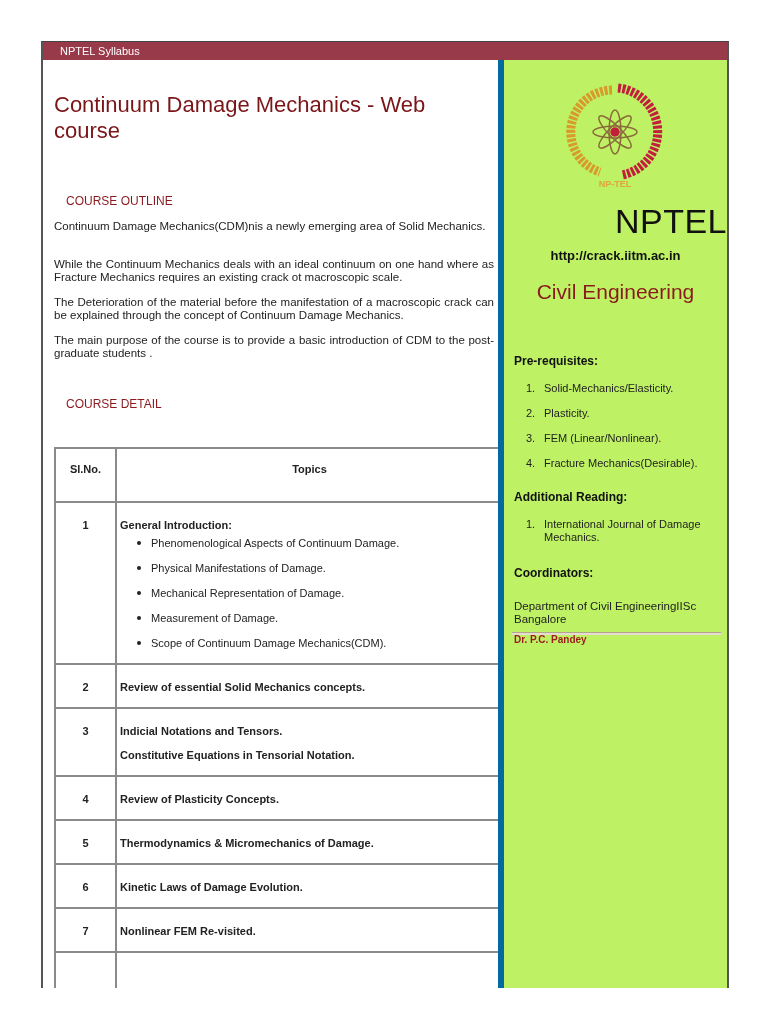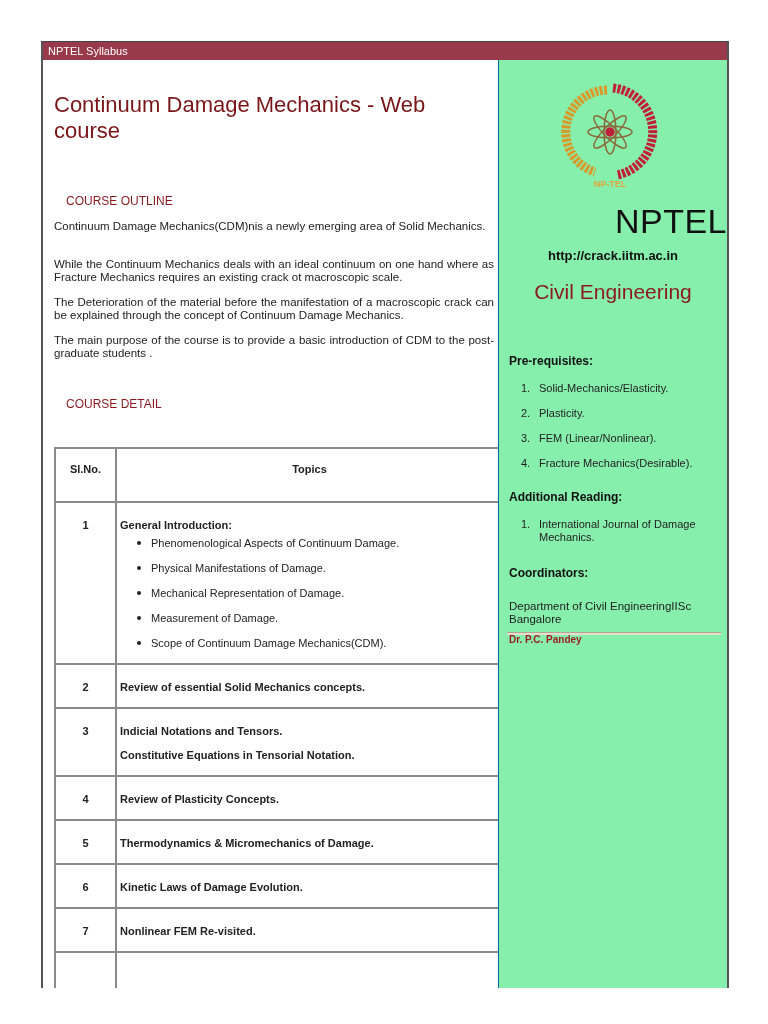--- a/index.html
+++ b/index.html
@@ -2,24 +2,24 @@
 <html><head>
 <meta charset="utf-8">
 <style>
   html, body { margin:0; padding:0; background:#ffffff; }
   body { width:768px; height:1024px; position:relative; overflow:hidden;
          font-family:"Liberation Sans", sans-serif; color:#222; }
   .frame { position:absolute; left:41px; top:41px; width:684px; height:946px;
            border-left:2px solid #555; border-right:2px solid #555; border-top:1px solid #444;
            background:#fff; overflow:hidden; }
   .topbar { position:absolute; left:0; top:0; right:0; height:18px; background:#983a49;
-            color:#fff; font-size:11px; line-height:18px; padding-left:5px; }
+            color:#fff; font-size:11px; line-height:18px; padding-left:17px; }
   .left { position:absolute; left:0; top:18px; width:454px; bottom:0; background:#fff; }
-  .right { position:absolute; left:455px; top:18px; right:0; bottom:0; background:#86efac;
-           border-left:1px solid #0369a1; }
+  .right { position:absolute; left:455px; top:18px; right:0; bottom:0; background:#bef264;
+           border-left:6px solid #0369a1; }
   .title { position:absolute; left:11px; top:32px; width:430px; font-size:22px; line-height:26px;
            color:#7a1518; margin:0; font-weight:normal; }
   .section-head { position:absolute; left:11px; font-size:12px; color:#8a1a1e; margin:12px; font-weight:normal; }
   .para { position:absolute; left:11px; width:440px; font-size:11.5px; line-height:13px;
           margin:0; text-align:justify; color:#222; }
   table.course { position:absolute; left:11px; top:375px; width:524px; border-collapse:collapse;
                  font-size:11px;margin-top:12px; }
   table.course td, table.course th { border:2px solid #8a8a8a; vertical-align:top; }
   table.course th { font-weight:bold; text-align:center; height:54px; padding-top:14px; box-sizing:border-box; line-height:13px; }
   .c1 { width:57px; text-align:center; font-weight:bold; }

